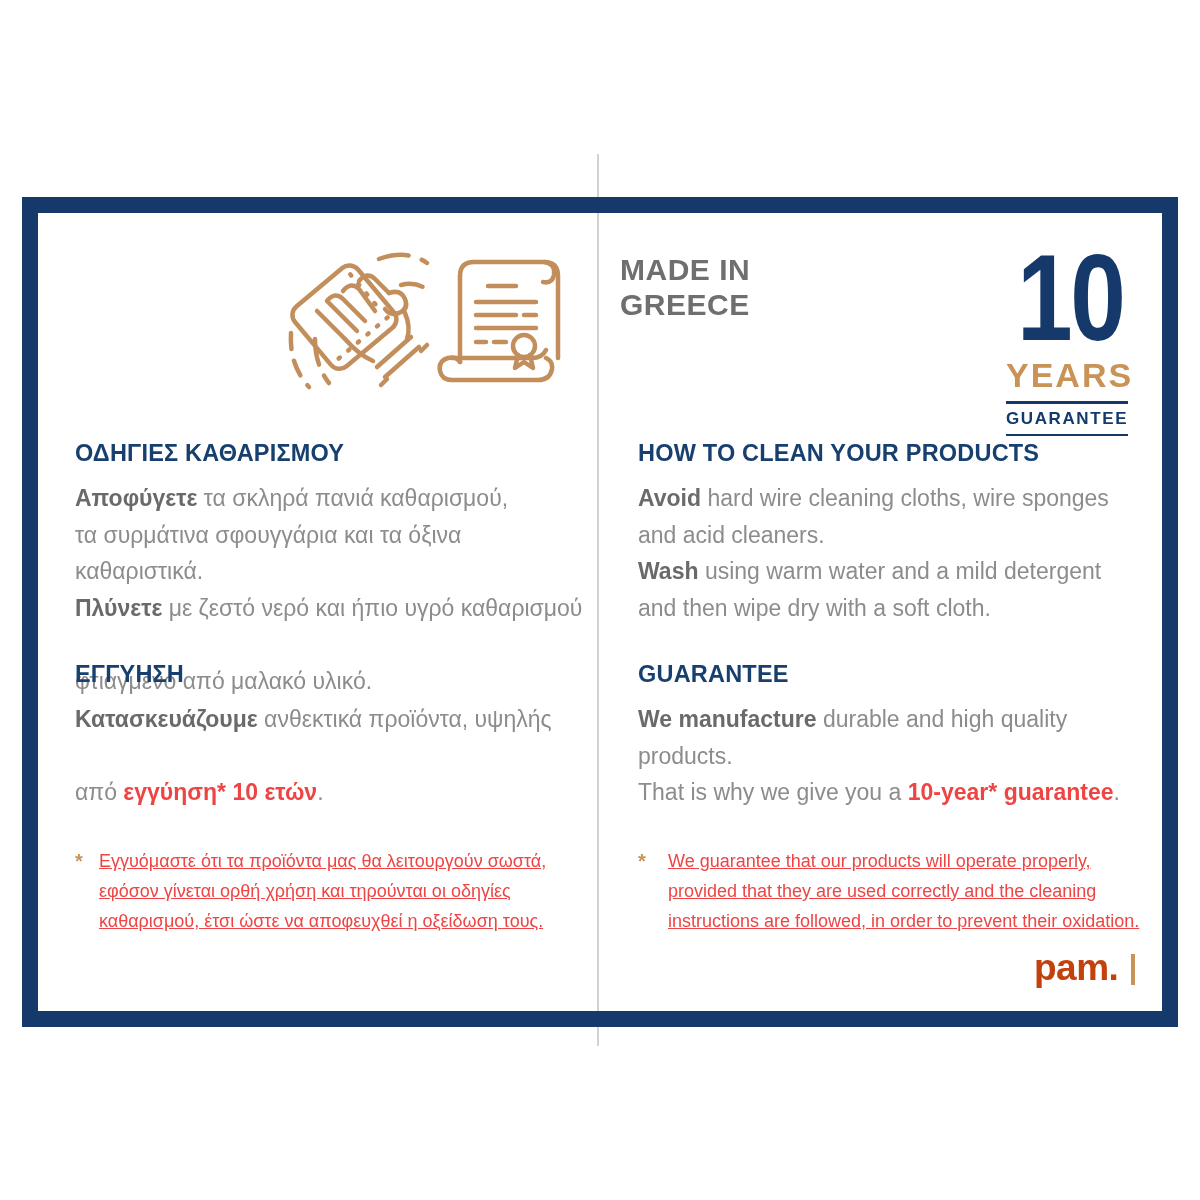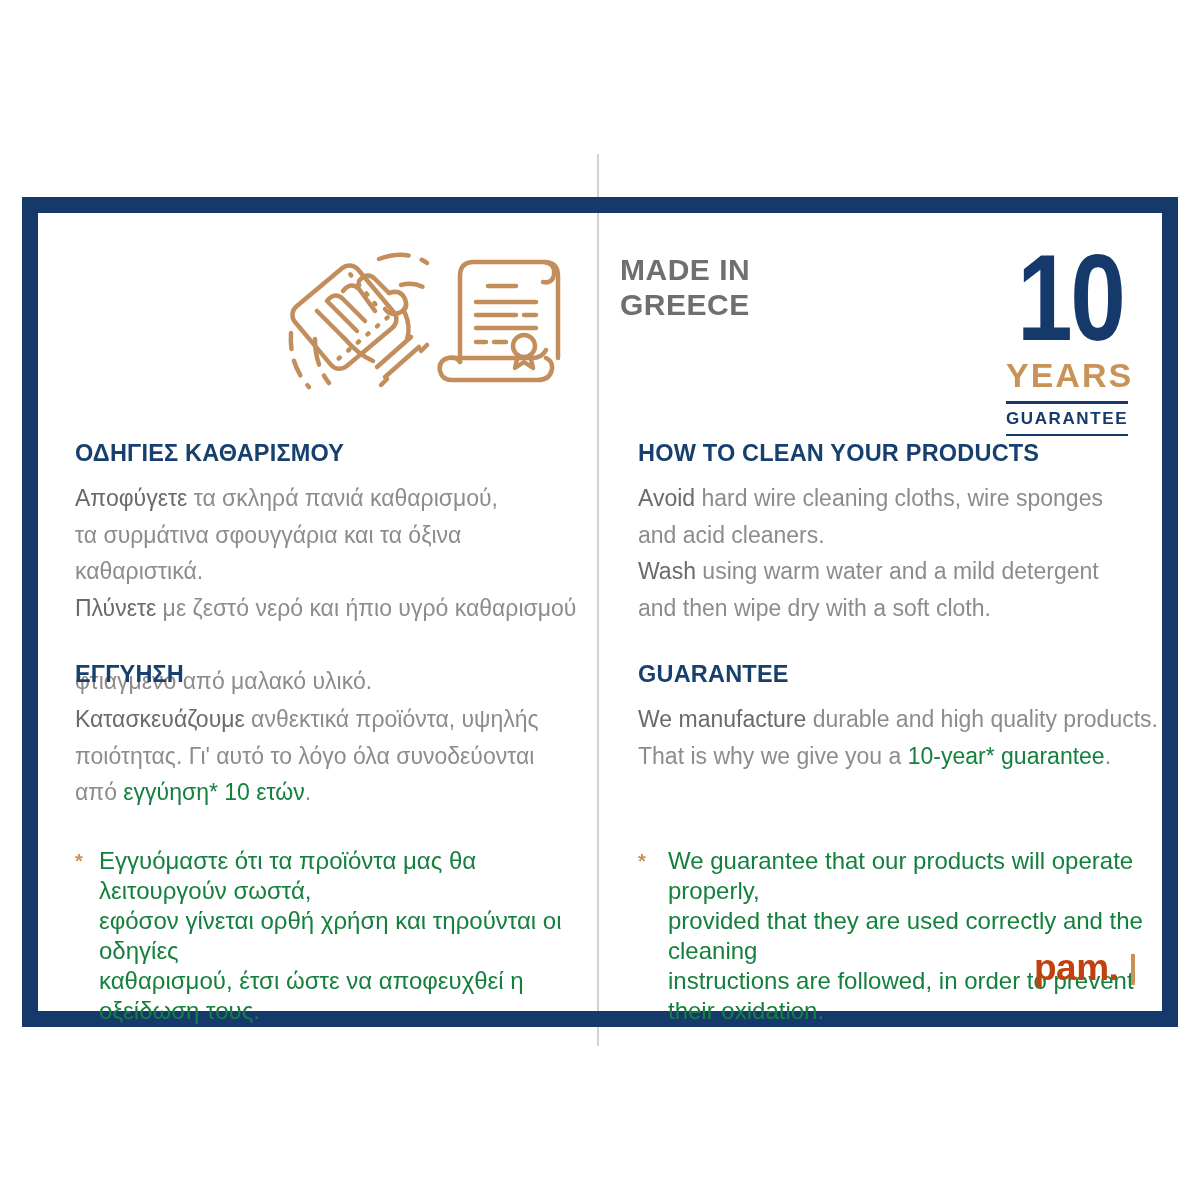--- a/index.html
+++ b/index.html
@@ -35,26 +35,26 @@
   .col-left{left:75px;}
   .col-right{left:638px;}
   .sec-clean{top:431px;margin-top:8px;}
   .sec-guar{top:660px;}
   .sec-foot{top:846px;}
 
   .sec-heading{
     margin:0 0 13px 0;color:#17406F;font-size:23.5px;font-weight:bold;letter-spacing:0.2px;line-height:28px;
   }
   .sec-body{margin:0;color:#8c8c8c;font-size:23px;line-height:36.5px;}
-  .seg-bold{font-weight:normal;color:#6a6a6a;}
-  .seg-accent{font-weight:normal;color:#15803d;text-align:right;}
+  .seg-bold{font-weight:bold;color:#6a6a6a;}
+  .seg-accent{font-weight:bold;color:#ef4444;text-align:right;}
 
   .footnote{display:flex;align-items:flex-start;}
   .footnote-mark{color:#C99357;font-weight:bold;font-size:20px;line-height:30px;width:24px;flex:0 0 24px;}
-  .footnote-text{color:#15803d;font-size:24px;line-height:30px;}
+  .footnote-text{color:#ef4444;font-size:18px;line-height:30px;text-decoration:underline;}
   .col-right .footnote-mark{flex-basis:30px;width:30px;}
 
   .brand{position:absolute;left:1034px;top:948px;display:flex;align-items:flex-start;}
   .brand-name{color:#c2410c;font-size:37px;font-weight:bold;letter-spacing:-0.5px;line-height:40px;}
   .brand-bar{width:4px;height:31px;background:#C99357;margin-left:13px;margin-top:6px;}
 </style>
 </head>
 <body>
 
 <div class="stage">
@@ -124,21 +124,21 @@
       <div class="badge-rule-thin"></div>
     </div>
 
     <div class="col-section col-left sec-clean">
       <h3 class="sec-heading">ΟΔΗΓΙΕΣ ΚΑΘΑΡΙΣΜΟΥ</h3>
       <p class="sec-body"><span class="seg-bold">Αποφύγετε</span><span> τα σκληρά πανιά καθαρισμού,</span><br><span>τα συρμάτινα σφουγγάρια και τα όξινα καθαριστικά.</span><br><span class="seg-bold">Πλύνετε</span><span> με ζεστό νερό και ήπιο υγρό καθαρισμού</span><br><br><span>φτιαγμένο από μαλακό υλικό.</span></p>
     </div>
 
     <div class="col-section col-left sec-guar">
       <h3 class="sec-heading">ΕΓΓΥΗΣΗ</h3>
-      <p class="sec-body"><span class="seg-bold">Κατασκευάζουμε</span><span> ανθεκτικά προϊόντα, υψηλής</span><br><span>ποιότητας. Γι' αυτό το λόγο όλα συνοδεύονται</span><br><span>από </span><span class="seg-accent">εγγύηση* 10 ετών</span><span>.</span></p>
+      <p class="sec-body"><span class="seg-bold">Κατασκευάζουμε</span><span> ανθεκτικά προϊόντα, υψηλής</span><br><br><span>από </span><span class="seg-accent">εγγύηση* 10 ετών</span><span>.</span></p>
     </div>
 
     <div class="col-section col-left sec-foot footnote">
       <span class="footnote-mark">*</span>
       <span class="footnote-text"><span>Εγγυόμαστε ότι τα προϊόντα μας θα λειτουργούν σωστά,</span><br><span>εφόσον γίνεται ορθή χρήση και τηρούνται οι οδηγίες</span><br><span>καθαρισμού, έτσι ώστε να αποφευχθεί η οξείδωση τους.</span></span>
     </div>
 
     <div class="col-section col-right sec-clean">
       <h3 class="sec-heading">HOW TO CLEAN YOUR PRODUCTS</h3>
       <p class="sec-body"><span class="seg-bold">Avoid</span><span> hard wire cleaning cloths, wire sponges</span><br><span>and acid cleaners.</span><br><span class="seg-bold">Wash</span><span> using warm water and a mild detergent</span><br><span>and then wipe dry with a soft cloth.</span></p>

